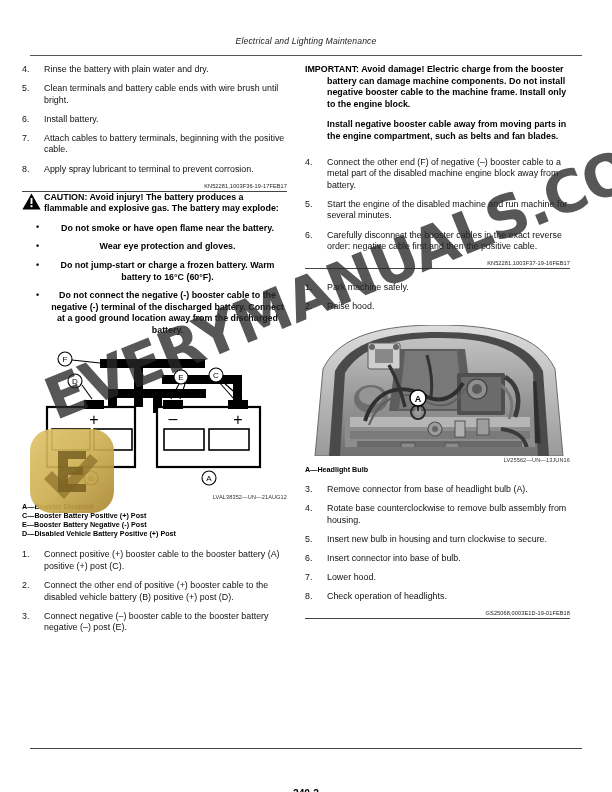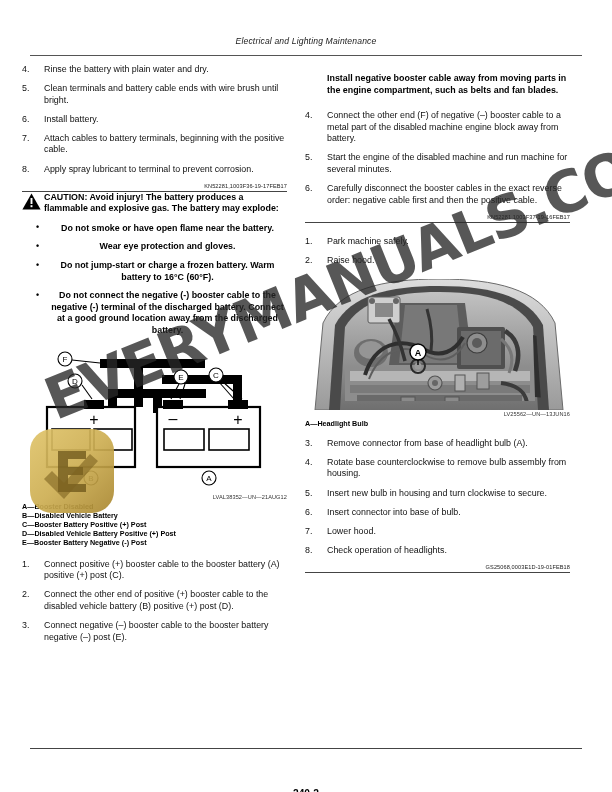--- a/index.html
+++ b/index.html
@@ -319,24 +319,23 @@
         <line x1="163" y1="39" x2="158" y2="54" stroke="#000" stroke-width="1.1"></line>
 
         <circle cx="194" cy="30" r="7" fill="#fff" stroke="#000" stroke-width="1.1"></circle>
         <text x="194" y="33.3" font-size="8" font-family="Liberation Sans, sans-serif" text-anchor="middle" fill="#000">C</text>
         <line x1="197" y1="37" x2="212" y2="54" stroke="#000" stroke-width="1.1"></line>
         <line x1="200" y1="36" x2="220" y2="54" stroke="#000" stroke-width="1.1"></line>
       </svg>
       <div class="fig-code">LVAL38352—UN—21AUG12</div>
       <div class="legend">
         <div>A—Booster Disabled</div>
-        <div>B—Disabled Vehicle Battery</div>
         <div>C—Booster Battery Positive (+) Post</div>
+        <div>E—Booster Battery Negative (-) Post</div>
         <div>D—Disabled Vehicle Battery Positive (+) Post</div>
-        <div>E—Booster Battery Negative (-) Post</div>
       </div>
     </div>
 
     <div style="margin-top:11px">
       <div class="step">
         <span class="num">1.</span>
         <span class="txt">Connect positive (+) booster cable to the booster battery (A) positive (+) post (C).</span>
       </div>
       <div class="step">
         <span class="num">2.</span>
@@ -346,20 +345,21 @@
         <span class="num">3.</span>
         <span class="txt">Connect negative (–) booster cable to the booster battery negative (–) post (E).</span>
       </div>
     </div>
 
   </div>
 
   <div class="col col-right">
 
     <div class="important">
+      <span class="body">IMPORTANT: Avoid damage! Electric charge from the booster battery can damage machine components. Do not install negative booster cable to the machine frame. Install only to the engine block.</span>
       <span class="cont">Install negative booster cable away from moving parts in the engine compartment, such as belts and fan blades.</span>
     </div>
 
     <div style="margin-top:14px">
       <div class="step">
         <span class="num">4.</span>
         <span class="txt">Connect the other end (F) of negative (–) booster cable to a metal part of the disabled machine engine block away from battery.</span>
       </div>
       <div class="step">
         <span class="num">5.</span>

